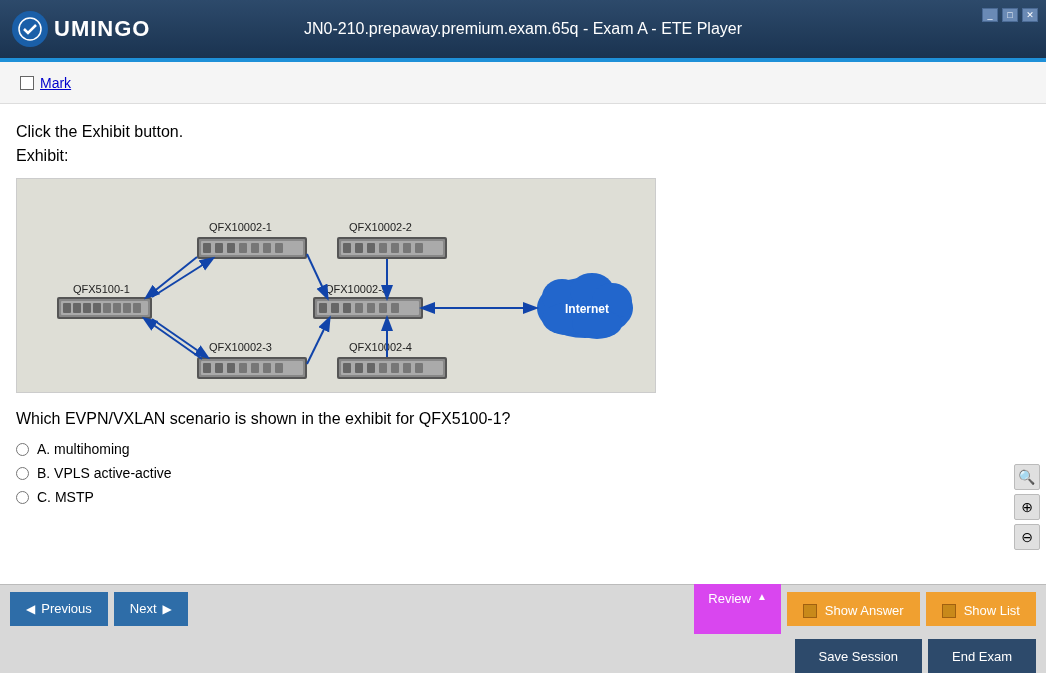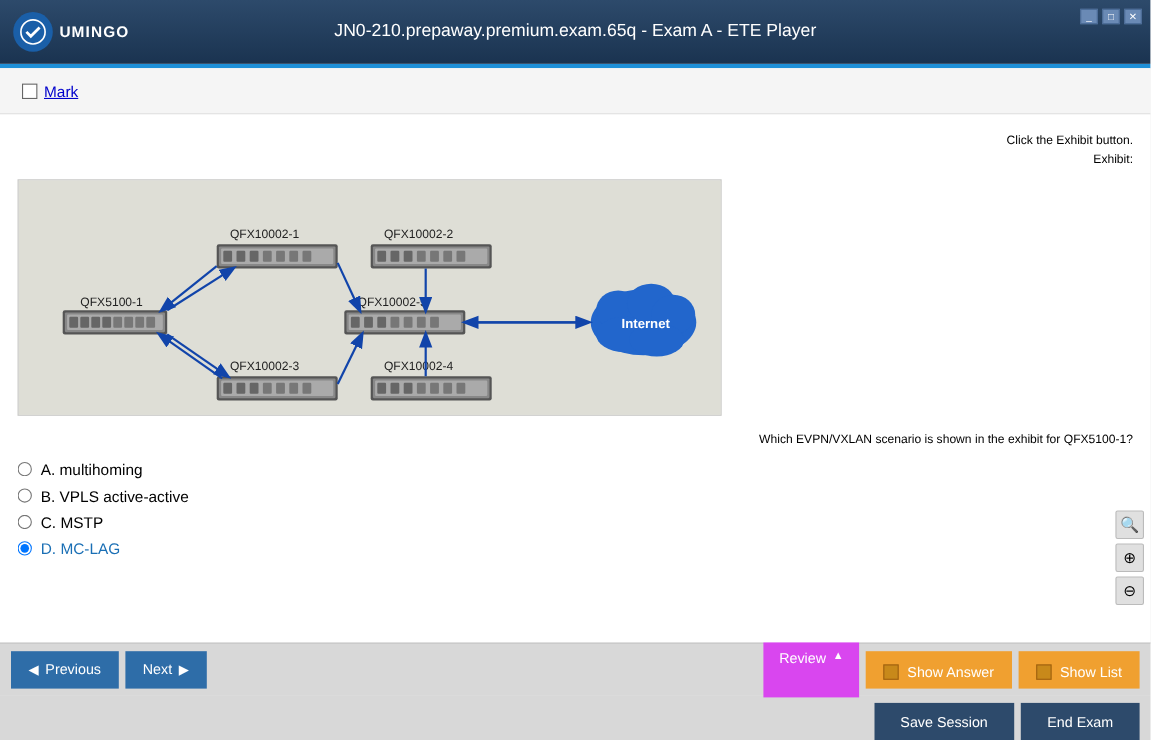--- a/index.html
+++ b/index.html
@@ -27,21 +27,21 @@
       border-radius: 50%;
       display: flex;
       align-items: center;
       justify-content: center;
       font-size: 18px;
       font-weight: bold;
       color: white;
     }
     .logo-text {
       color: white;
-      font-size: 14px;
+      font-size: 22px;
       font-weight: bold;
       letter-spacing: 1px;
     }
     .title-bar-title {
       position: absolute;
       left: 50%;
       transform: translateX(-50%);
       font-size: 16px;
       color: white;
     }
@@ -109,24 +109,23 @@
 
     
     .main-content {
       background: white;
       padding: 16px 16px 10px 16px;
       height: 480px;
       overflow-y: auto;
       position: relative;
     }
     .question-text {
-      font-size: 11px;
+      font-size: 16px;
       margin-bottom: 10px;
       line-height: 1.5;
-      text-align: right;
     }
 
     
     .exhibit-container {
       border: 1px solid #ccc;
       background: #e8e8e0;
       width: 640px;
       height: 215px;
       margin-bottom: 14px;
       position: relative;
@@ -410,24 +409,20 @@
       <input type="radio" name="answer" style="">
       <span>A. multihoming</span>
     </div>
     <div class="answer-option">
       <input type="radio" name="answer" style="">
       <span>B. VPLS active-active</span>
     </div>
     <div class="answer-option">
       <input type="radio" name="answer" style="">
       <span>C. MSTP</span>
-    </div>
-    <div class="answer-option">
-      <input type="radio" name="answer" checked="" style="">
-      <span class="answer-text-blue">D. MC-LAG</span>
     </div>
   </div>
 
   <div class="sidebar-icons">
     <div class="icon-btn">🔍</div>
     <div class="icon-btn">⊕</div>
     <div class="icon-btn">⊖</div>
   </div>
 </div>
 

